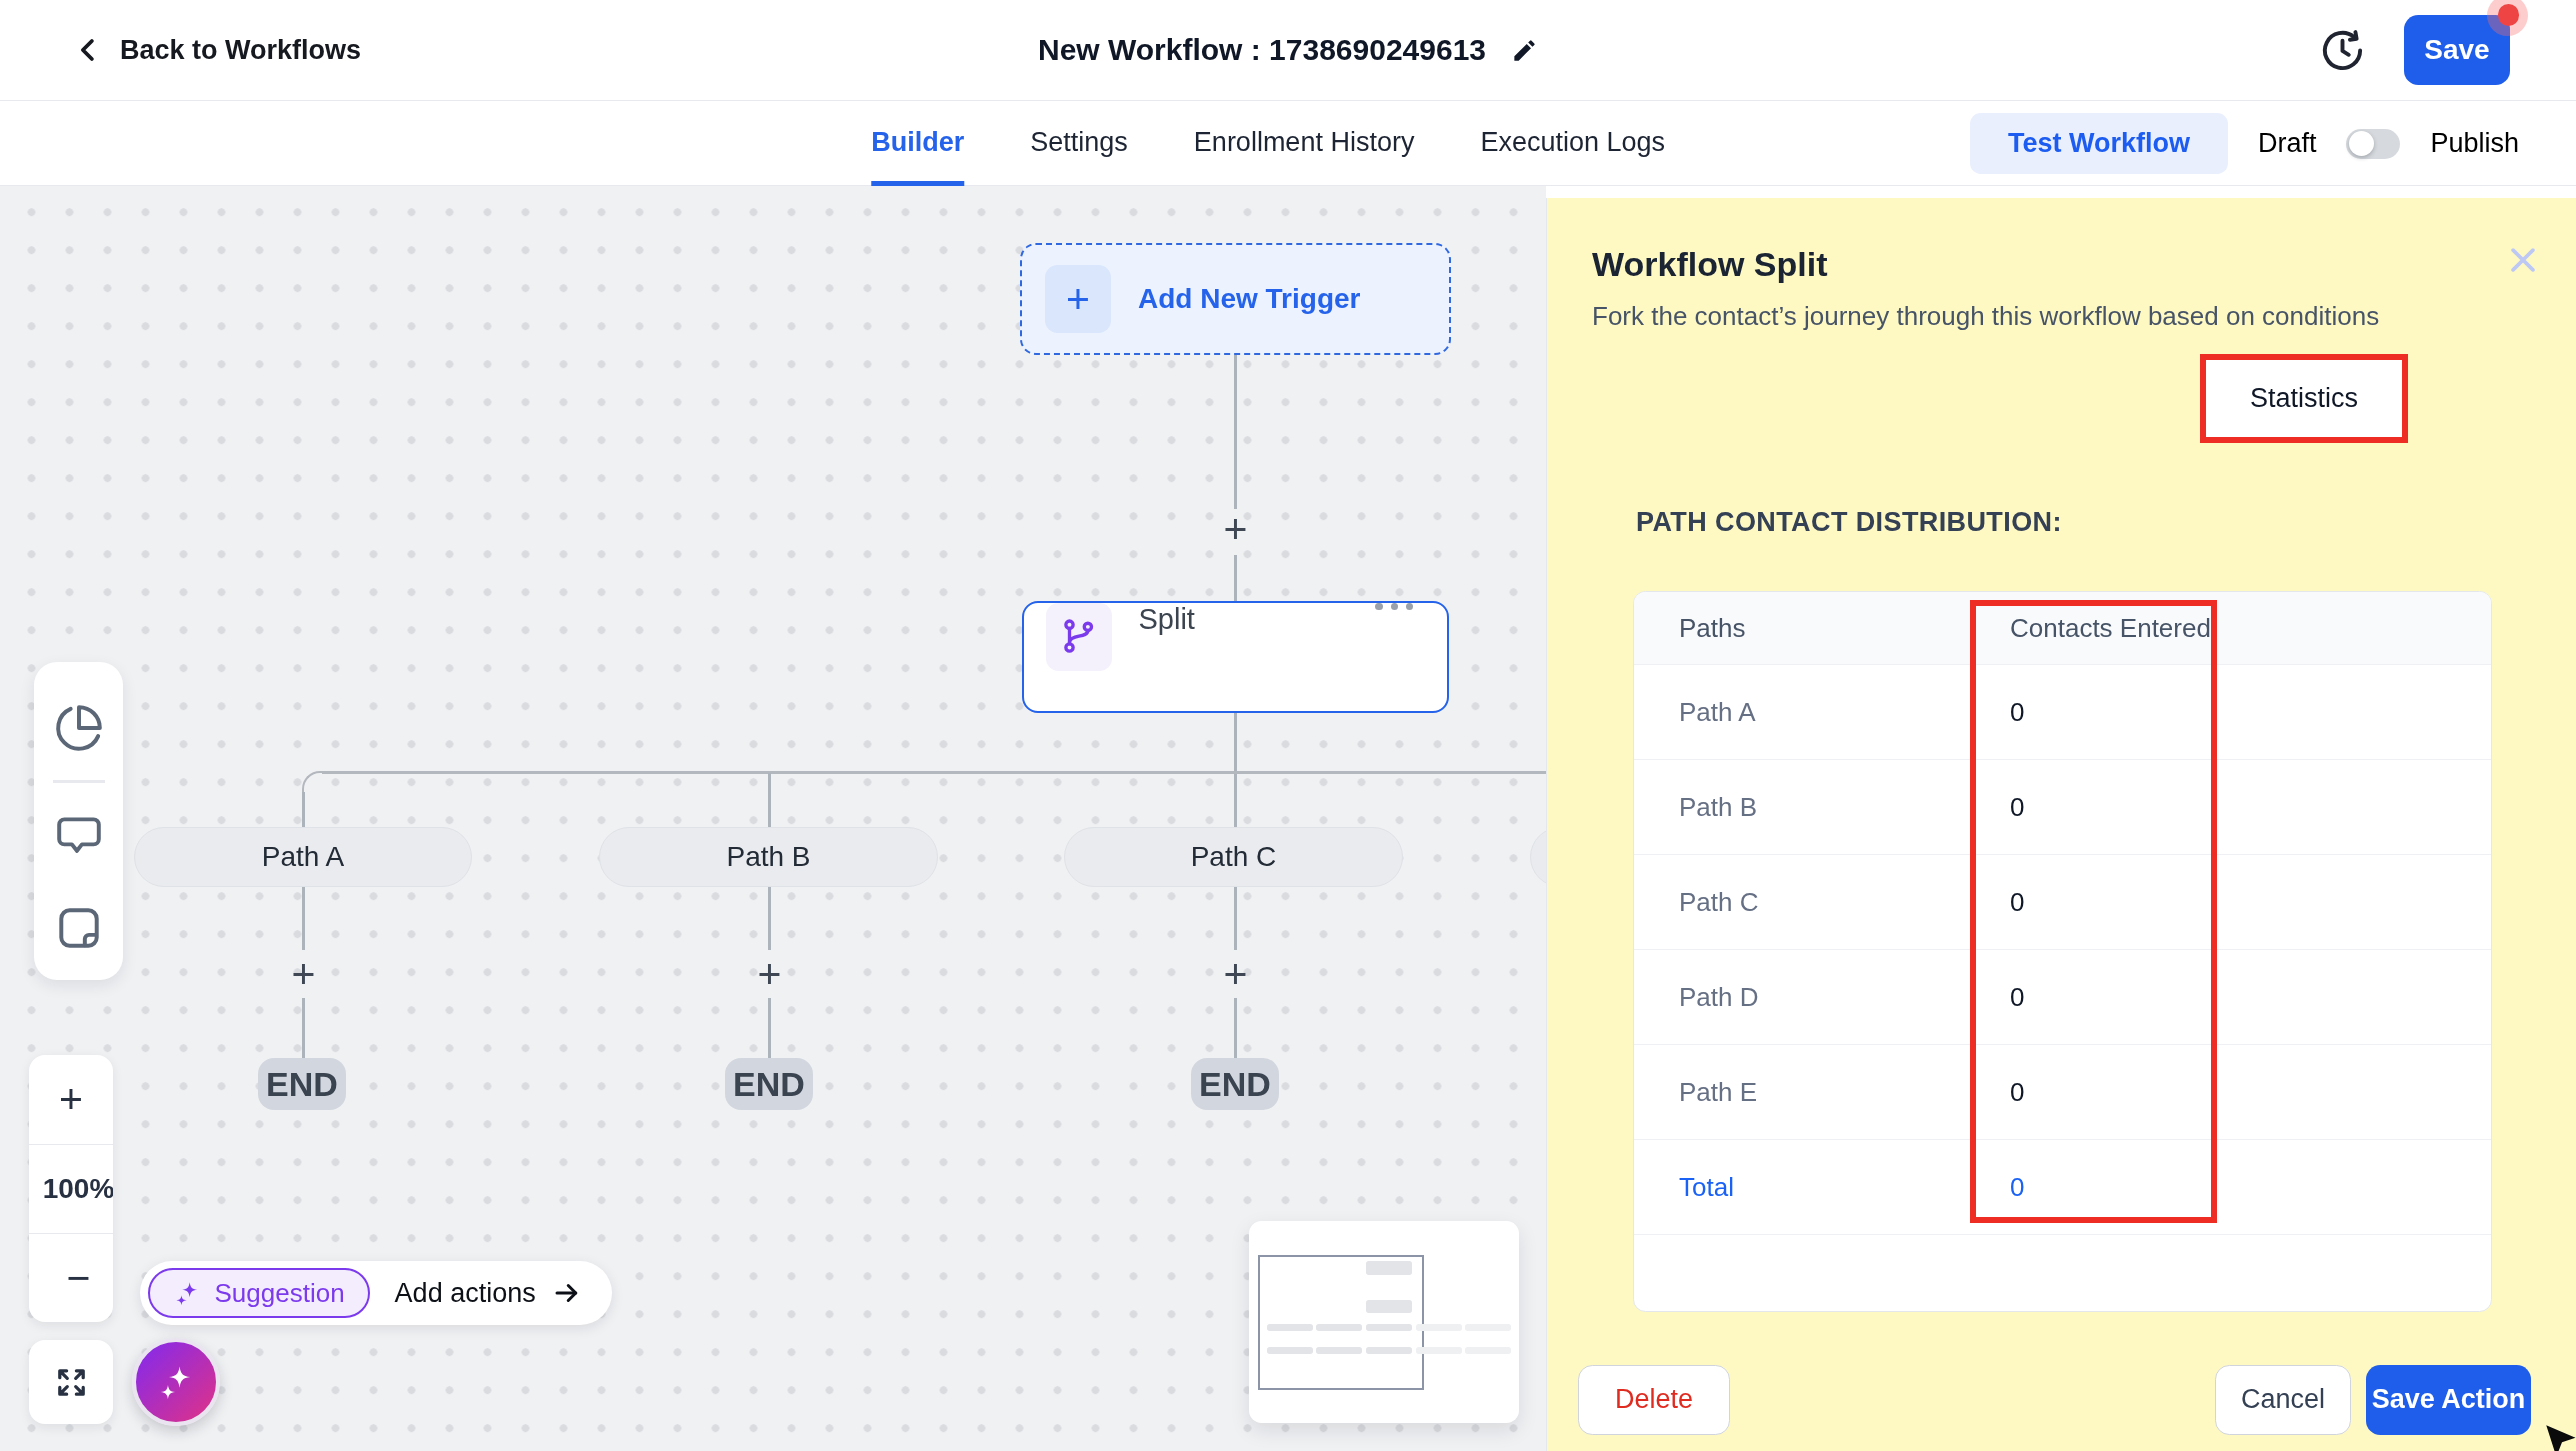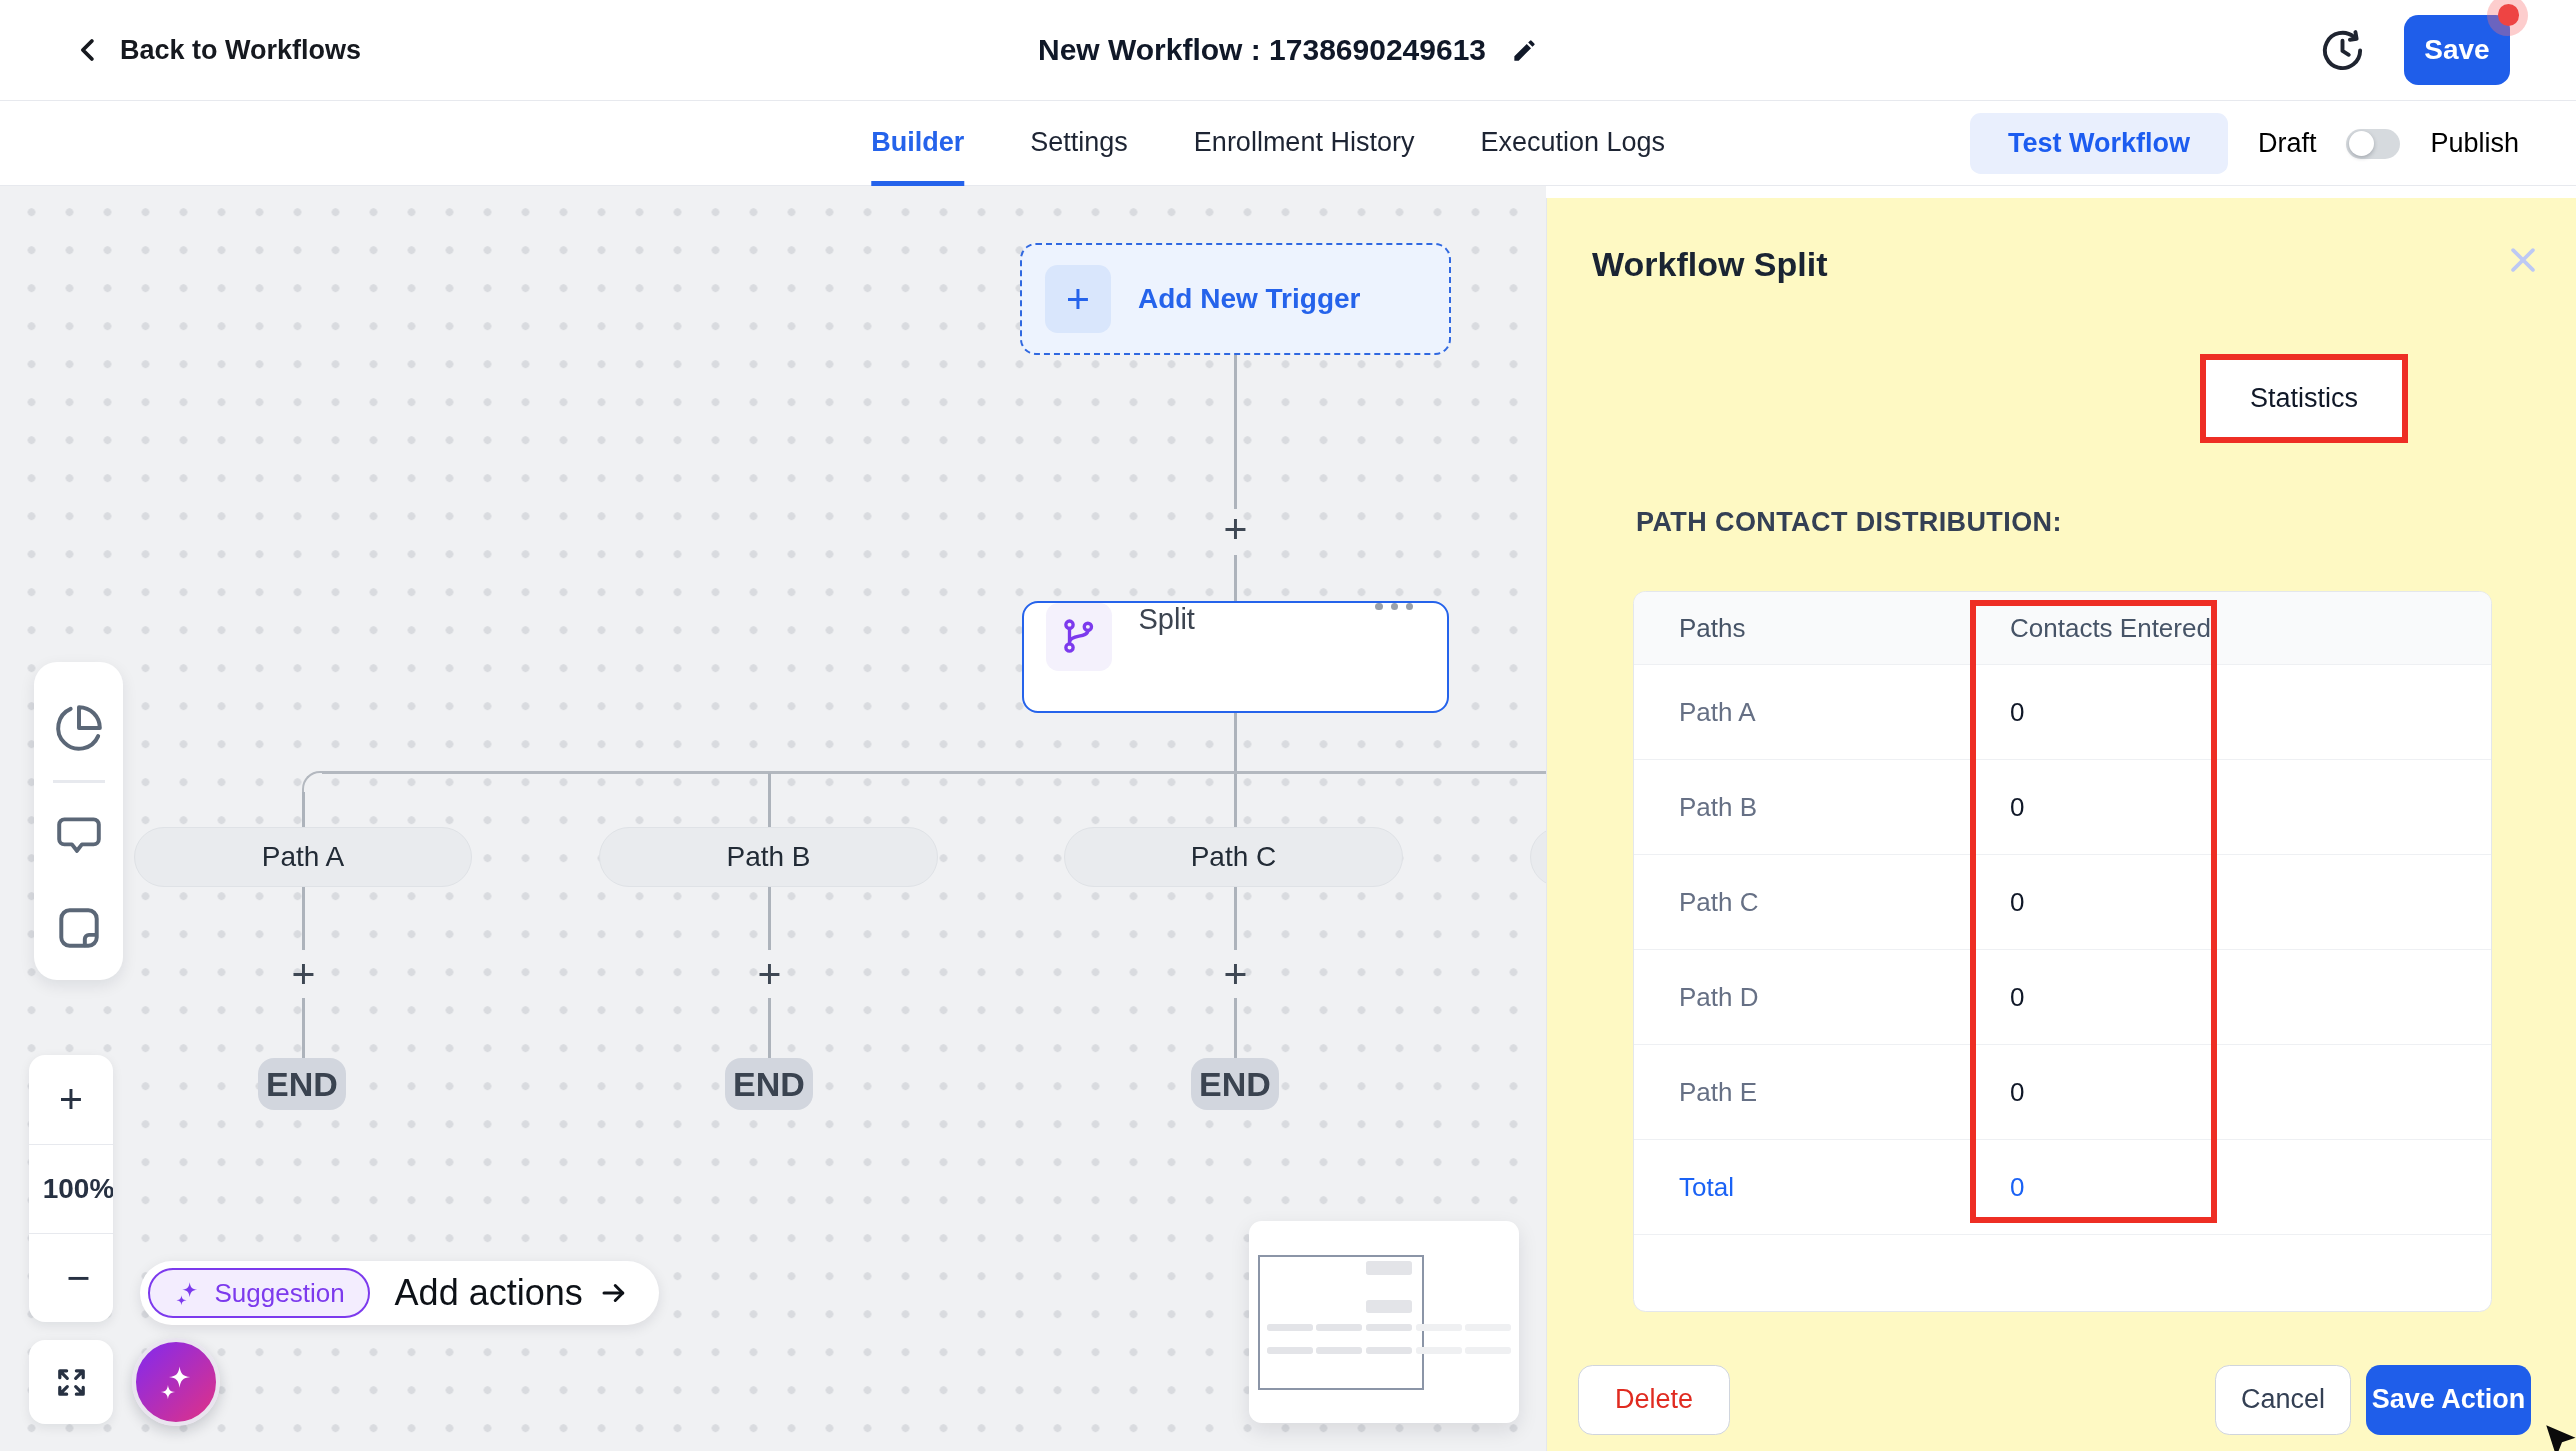--- a/index.html
+++ b/index.html
@@ -94,21 +94,21 @@
     display:flex; align-items:center; justify-content:center; cursor:pointer;
     box-shadow:0 5.4px 14.3px rgba(16,24,40,.18); }
 
   
   .suggest-bar { position:absolute; left:140px; top:1075px; height:64px; background:#fff; border-radius:36px;
     box-shadow:0 3.6px 12.5px rgba(16,24,40,.10); display:flex; align-items:center; gap:25px;
     padding:0 30px 0 8px; }
   .suggest-pill { height:50px; border-radius:27px; background:#f3edfe; border:2.7px solid #7c3aed;
     display:flex; align-items:center; gap:12.5px; padding:0 23px; cursor:pointer; }
   .suggest-pill span { font-size:26px; font-weight:500; color:#7c3aed; }
-  .add-actions { display:flex; align-items:center; gap:16px; font-size:36px; color:#0d1117; cursor:pointer; }
+  .add-actions { display:flex; align-items:center; gap:16px; font-size:27px; color:#0d1117; cursor:pointer; }
 
   
   .minimap { position:absolute; left:1249px; top:1035px; width:270px; height:202px; background:#fff;
     border-radius:12.5px; box-shadow:0 7.2px 19.7px rgba(16,24,40,.10); }
   .mini-view { position:absolute; left:9px; top:34px; width:166px; height:135px; border:2.7px solid #8b95a7; }
   .mini-bar { position:absolute; background:#e3e4e8; border-radius:2.7px; }
   .mini-bar.out { background:#eff0f2; }
 
   
   .panel { position:absolute; left:1546px; top:198px; width:1030px; height:1266px; background:#fef9c3;
@@ -335,20 +335,21 @@
     </div>
   </div>
 
   <div class="panel">
     <div class="panel-title">Workflow Split</div>
     <div class="panel-close">
       <svg width="34" height="34" viewBox="0 0 24 24" fill="none" stroke="#bdc9f4" stroke-width="2.6" stroke-linecap="round">
         <path d="M5 5l14 14M19 5 5 19"></path>
       </svg>
     </div>
+    <div class="panel-desc">Fork the contact’s journey through this workflow based on conditions</div>
 
     <div class="anno-stats">
       <div class="tab-stats">Statistics</div>
     </div>
 
     <div class="section-heading">PATH CONTACT DISTRIBUTION:</div>
 
     <div class="stats-table">
       <div class="t-row head">
         <div class="c1">Paths</div>

